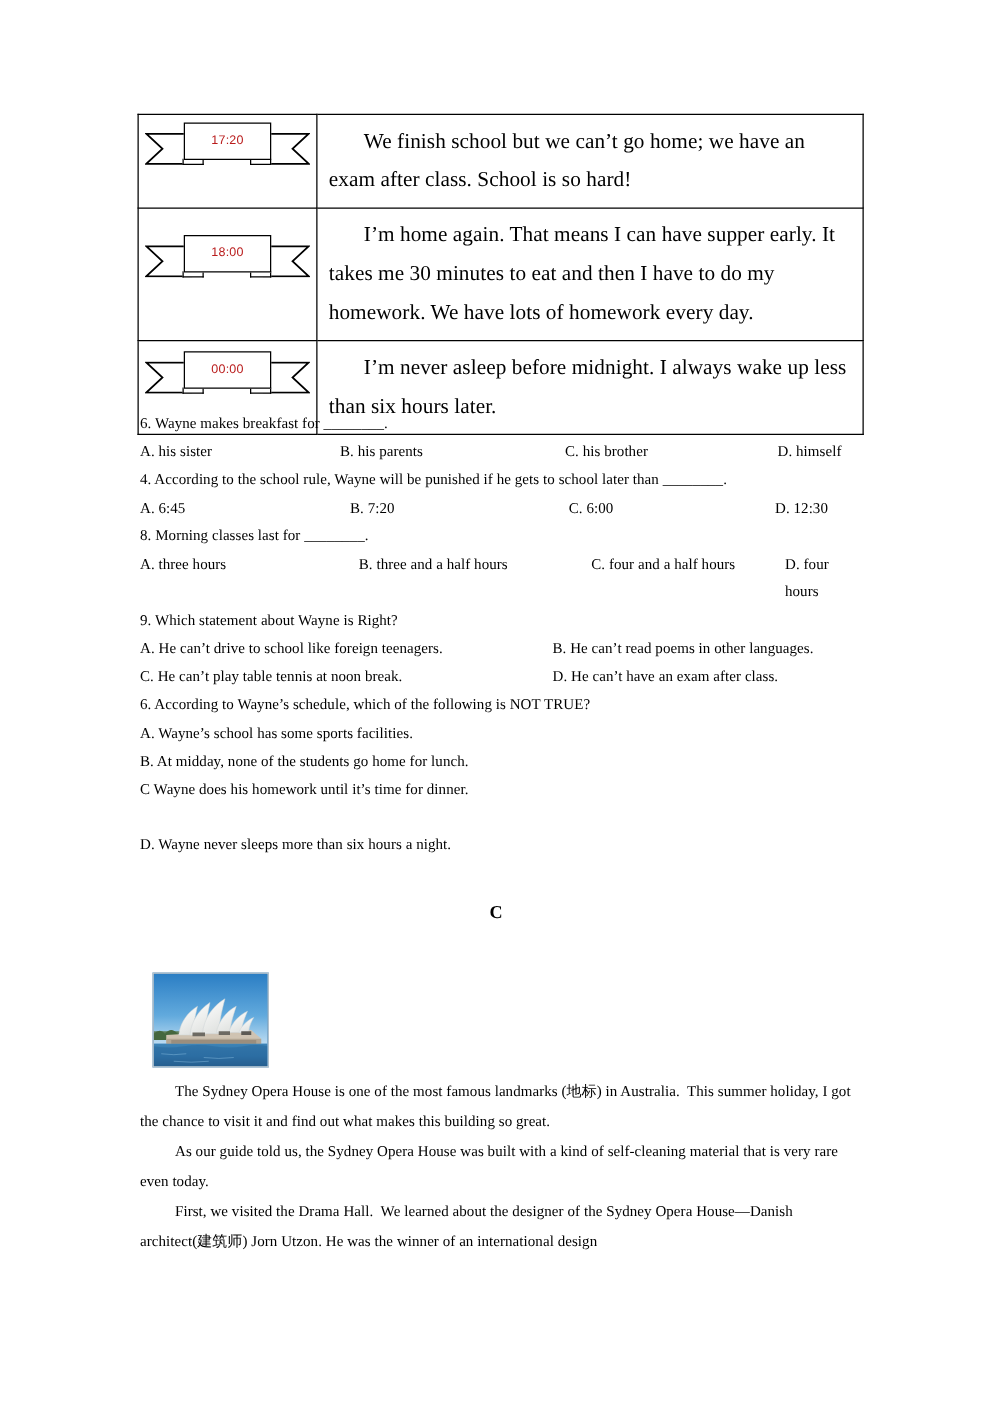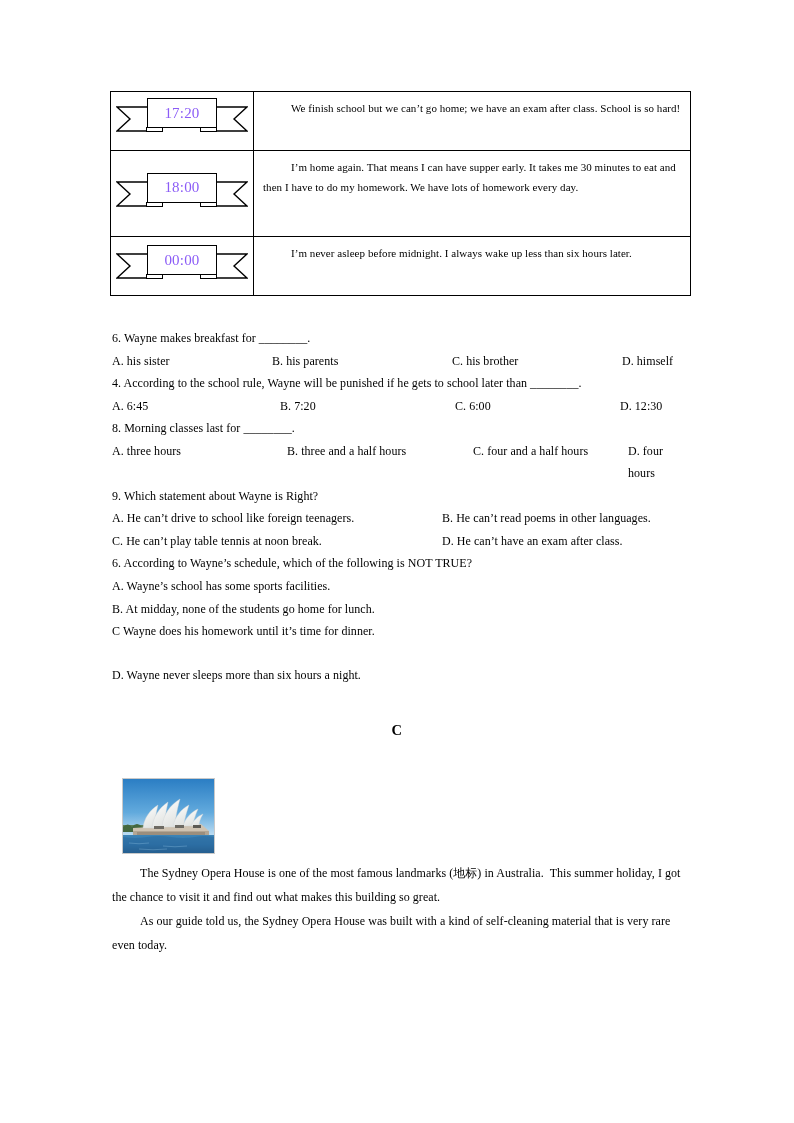--- a/index.html
+++ b/index.html
@@ -69,44 +69,44 @@
     height: 30px;
     border: 1.3px solid #000000;
     background: #ffffff;
     box-sizing: border-box;
     z-index: 3;
     display: flex;
     align-items: center;
     justify-content: center;
   }
   .ribbon-time {
-    font-family: Liberation Serif, serif;
-    font-size: 15px;
+    font-family: Liberation Sans, sans-serif;
+    font-size: 10px;
     line-height: 1;
     letter-spacing: 0.2px;
-    color: #8b5cf6;
+    color: #b91c1c;
     white-space: nowrap;
   }
   
   .ribbon-fold {
     position: absolute;
     top: 29px;
     width: 17px;
     height: 5px;
     border: 1.2px solid #000000;
     border-top: none;
     background: #ffffff;
     box-sizing: border-box;
     z-index: 2;
   }
   .ribbon-fold.fl { left: 30px; }
   .ribbon-fold.fr { left: 84px; }
 
   .cell-text {
-    font-size: 11px;
+    font-size: 17px;
     line-height: 1.82;
     padding: 6px 6px 6px 9px;
     text-align: left;
     letter-spacing: 0.05px;
   }
   .cell-text .indent { display: inline-block; width: 28px; }
 
   
   .questions {
     position: absolute;
@@ -344,15 +344,16 @@
 
       <rect x="0" y="56" width="91" height="18" fill="url(#waterGrad)"></rect>
       <path d="M0 58 q12 2 24 0 q12 -2 24 0 q12 2 24 0 q10 -2 19 0 L91 74 L0 74 Z" fill="#2a6a9e" opacity="0.55"></path>
       <path d="M6 64 q10 1.5 20 0 M40 67 q12 1.5 24 0 M16 70 q14 1.5 28 0" stroke="#7fb4d8" stroke-width="0.7" fill="none" opacity="0.6"></path>
     </svg>
   </div>
 
   <div class="passage">
     <p>The Sydney Opera House is one of the most famous landmarks (地标) in Australia.  This summer holiday, I got the chance to visit it and find out what makes this building so great.</p>
     <p>As our guide told us, the Sydney Opera House was built with a kind of self-cleaning material that is very rare even today.</p>
+    <p>First, we visited the Drama Hall.  We learned about the designer of the Sydney Opera House—Danish architect(建筑师) Jorn Utzon. He was the winner of an international design</p>
   </div>
 
 </div>
 
 </body></html>

